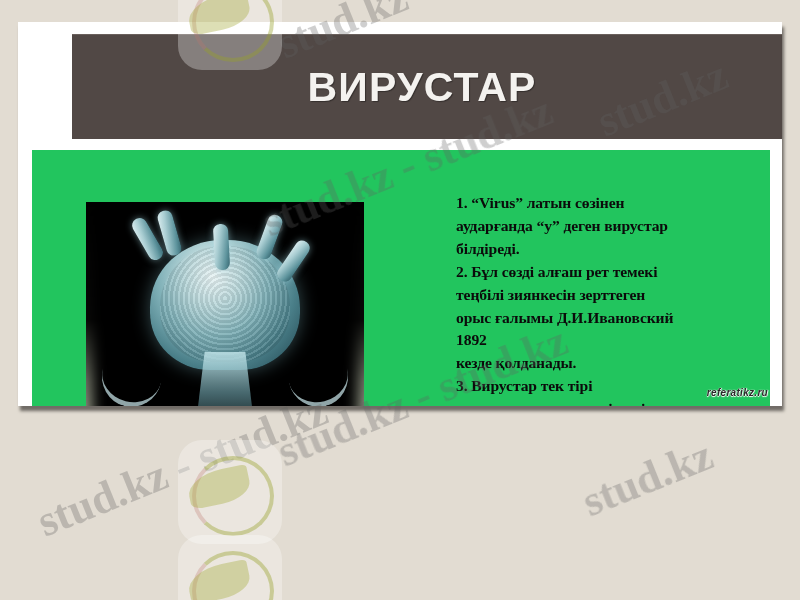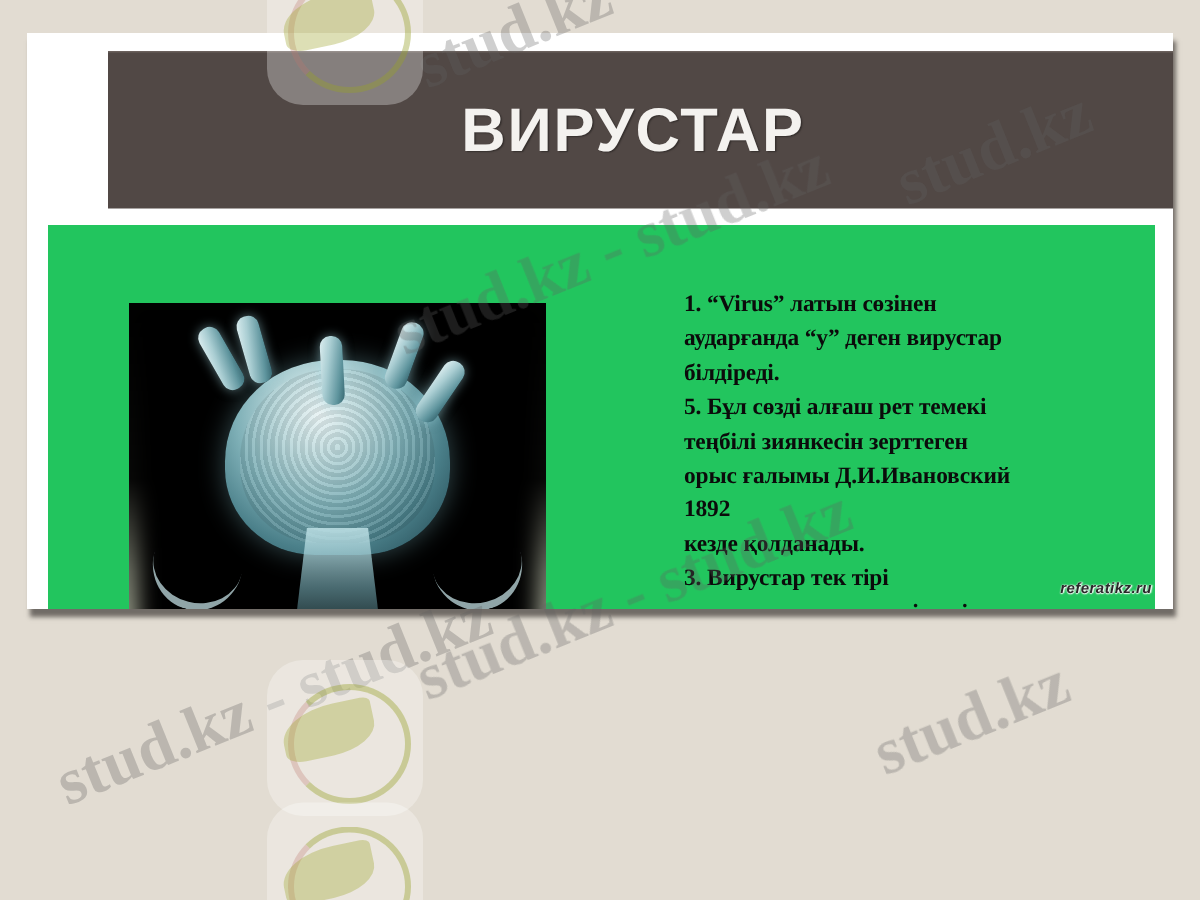--- a/index.html
+++ b/index.html
@@ -260,21 +260,21 @@
       <div class="spike s5"></div>
       <div class="phage-tail"></div>
       <div class="phage-leg l1"></div>
       <div class="phage-leg l2"></div>
     </div>
 
     <div id="text-block">
       <p class="tl">1. “Virus”   латын сөзінен</p>
       <p class="tl">аударғанда “у” деген вирустар</p>
       <p class="tl">білдіреді.</p>
-      <p class="tl">5.  Бұл сөзді алғаш рет темекі</p>
+      <p class="tl">2.  Бұл сөзді алғаш рет темекі</p>
       <p class="tl">теңбілі зиянкесін зерттеген</p>
       <p class="tl">орыс ғалымы Д.И.Ивановский</p>
       <p class="tl">1892</p>
       <p class="tl">кезде қолданады.</p>
       <p class="tl">3. Вирустар тек тірі</p>
       <p class="tl">уландыратын ғана  өніп-өсіп</p>
       <p class="tl">тіршілік  етеді.</p>
       <p class="tl">7.  Қазіргі кезде жылы қанды</p>
       <p class="tl">уландыратын 500-дей және</p>
       <p class="tl">өсімдіктерді уландыратын 300-</p>

